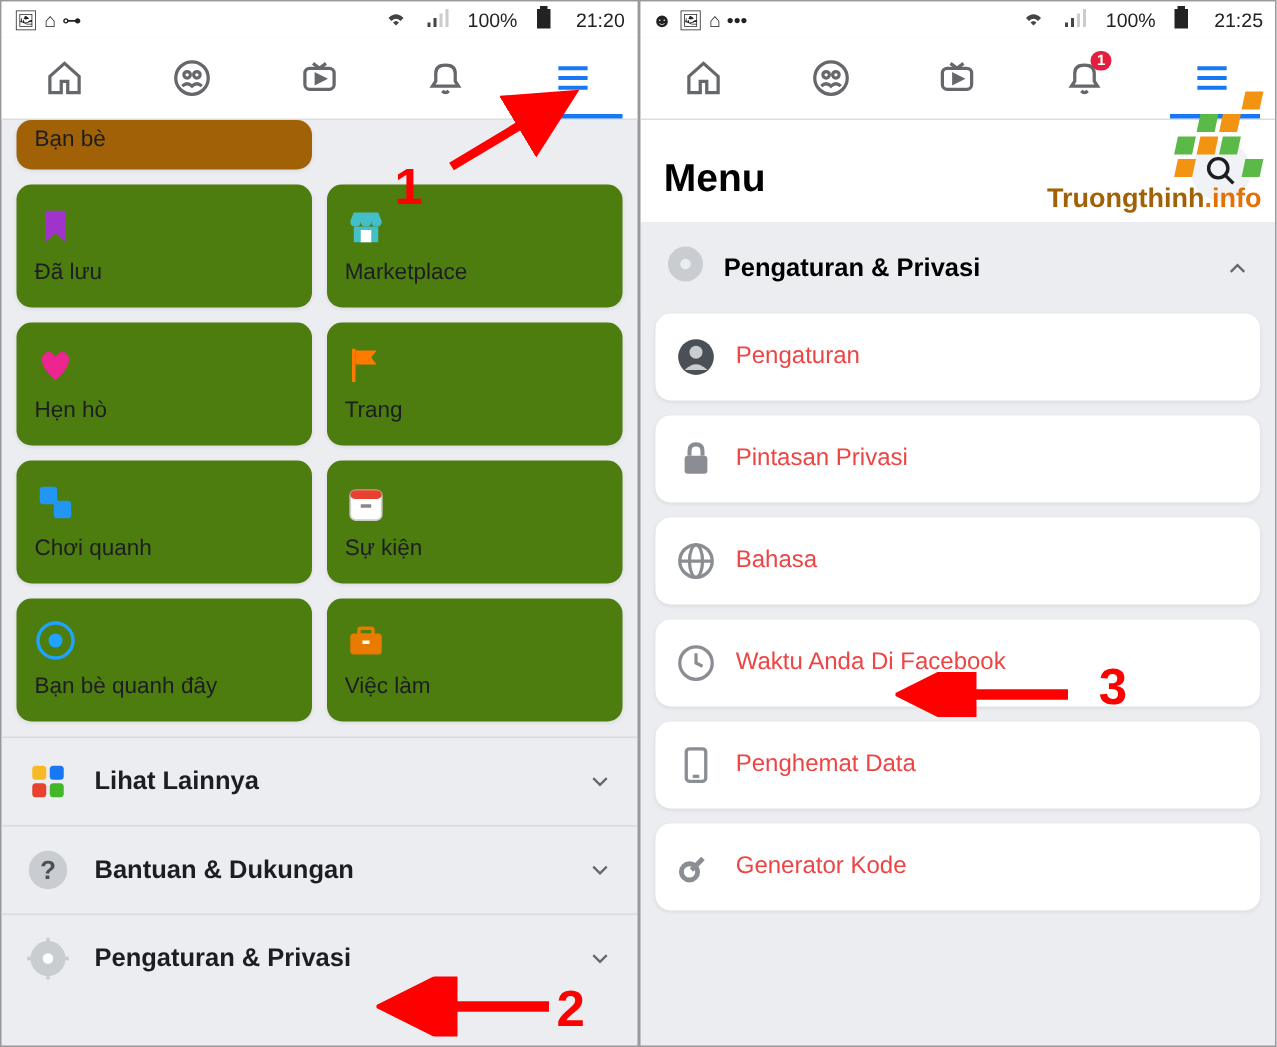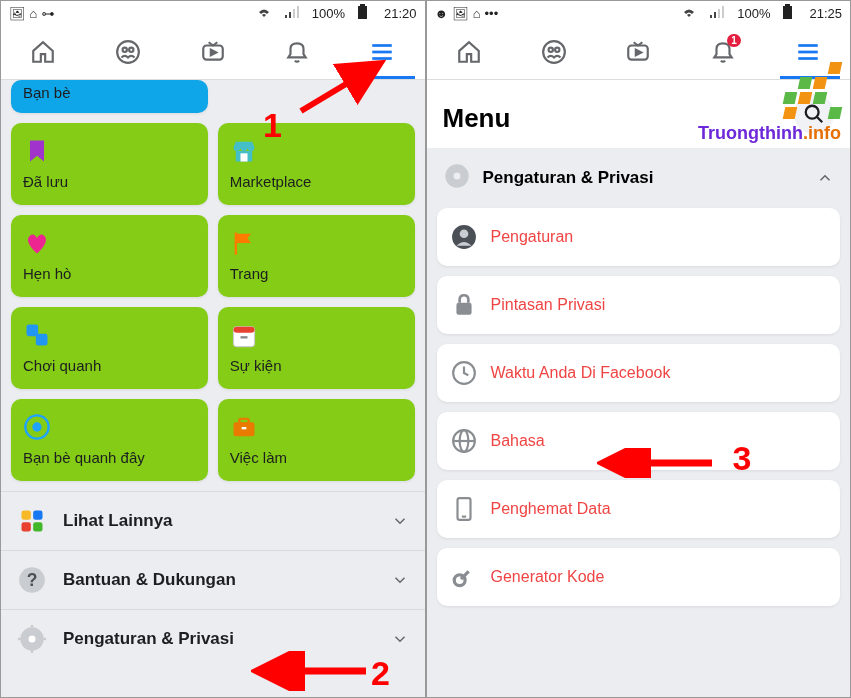--- a/index.html
+++ b/index.html
@@ -57,21 +57,21 @@
     overflow: hidden;
     position: relative;
   }
   .grid2 {
     display: grid;
     grid-template-columns: 1fr 1fr;
     gap: 10px;
     padding: 10px;
   }
   .card {
-    background: #84cc16;
+    background: #4d7c0f;
     border-radius: 10px;
     padding: 14px 12px;
     box-shadow: 0 1px 3px rgba(0,0,0,0.08);
     display: flex;
     flex-direction: column;
     gap: 8px;
     min-height: 82px;
   }
   .card .icon-box { width: 28px; height: 28px; }
   .card-label { font-size: 15px; font-weight: 500; color: #1c1e21; }
@@ -143,24 +143,24 @@
     pointer-events: none;
   }
   .wm-logo {
     display: inline-grid;
     grid-template-columns: repeat(4, 12px);
     grid-template-rows: repeat(4, 12px);
     gap: 3px;
   }
   .wm-logo span { width: 12px; height: 12px; transform: skewX(-12deg); }
   .wm-text { font-size: 18px; font-weight: 700; margin-top: 4px; }
-  .wm-text .t1 { color: #6d28d9; }
+  .wm-text .t1 { color: #a16207; }
   .wm-text .t2 { color: #e57004; }
   .clipped-card {
-    background: #0ea5e9;
+    background: #a16207;
     border-radius: 10px;
     padding: 6px 12px 10px;
     margin: 0 10px 0 10px;
     box-shadow: 0 1px 3px rgba(0,0,0,0.08);
   }
   .clipped-card .card-label { font-size: 15px; }
   .badge-dot {
     position: absolute;
     top: -2px; right: -2px;
     background: #e41e3f;
@@ -485,31 +485,31 @@
       <div class="white-card">
         <svg width="26" height="26" viewBox="0 0 24 24">
             <rect x="5" y="10" width="14" height="11" rx="2" fill="#8a8d91"></rect>
             <path d="M8 10 V7 Q8 3 12 3 Q16 3 16 7 V10" fill="none" stroke="#8a8d91" stroke-width="2.5"></path>
           </svg>
         <div class="wc-label">Pintasan Privasi</div>
       </div>
       <div class="white-card">
         <svg width="26" height="26" viewBox="0 0 24 24" fill="none" stroke="#8a8d91" stroke-width="2">
             <circle cx="12" cy="12" r="10"></circle>
-            <path d="M12 6 V12 L16 14"></path>
-          </svg>
-        <div class="wc-label">Waktu Anda Di Facebook</div>
+            <ellipse cx="12" cy="12" rx="4" ry="10"></ellipse>
+            <line x1="2" y1="12" x2="22" y2="12"></line>
+          </svg>
+        <div class="wc-label">Bahasa</div>
       </div>
       <div class="white-card">
         <svg width="26" height="26" viewBox="0 0 24 24" fill="none" stroke="#8a8d91" stroke-width="2">
             <circle cx="12" cy="12" r="10"></circle>
-            <ellipse cx="12" cy="12" rx="4" ry="10"></ellipse>
-            <line x1="2" y1="12" x2="22" y2="12"></line>
-          </svg>
-        <div class="wc-label">Bahasa</div>
+            <path d="M12 6 V12 L16 14"></path>
+          </svg>
+        <div class="wc-label">Waktu Anda Di Facebook</div>
       </div>
       <div class="white-card">
         <svg width="26" height="26" viewBox="0 0 24 24" fill="none" stroke="#8a8d91" stroke-width="2">
             <rect x="6" y="2" width="12" height="20" rx="2"></rect>
             <line x1="10" y1="19" x2="14" y2="19"></line>
           </svg>
         <div class="wc-label">Penghemat Data</div>
       </div>
       <div class="white-card">
         <svg width="26" height="26" viewBox="0 0 24 24" fill="#8a8d91">

